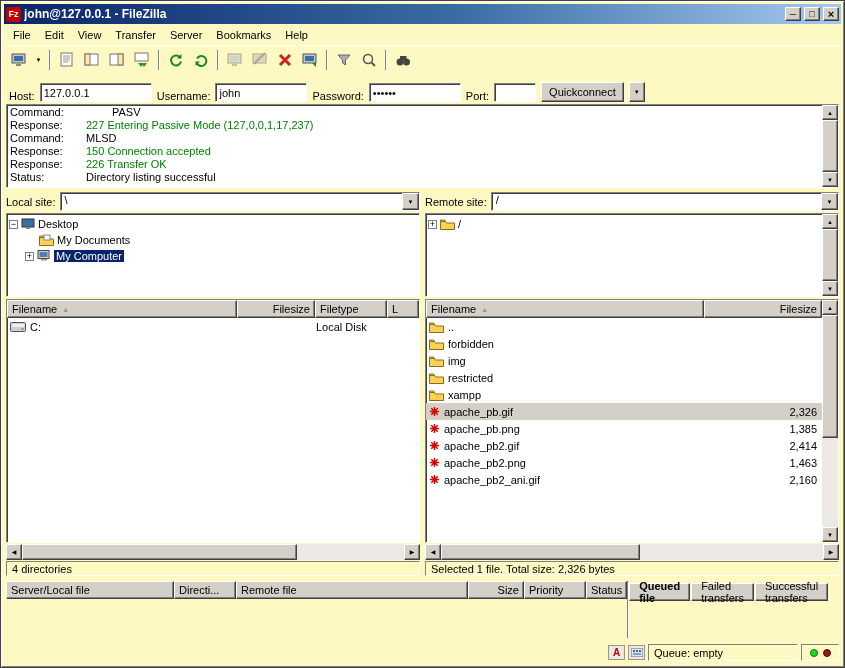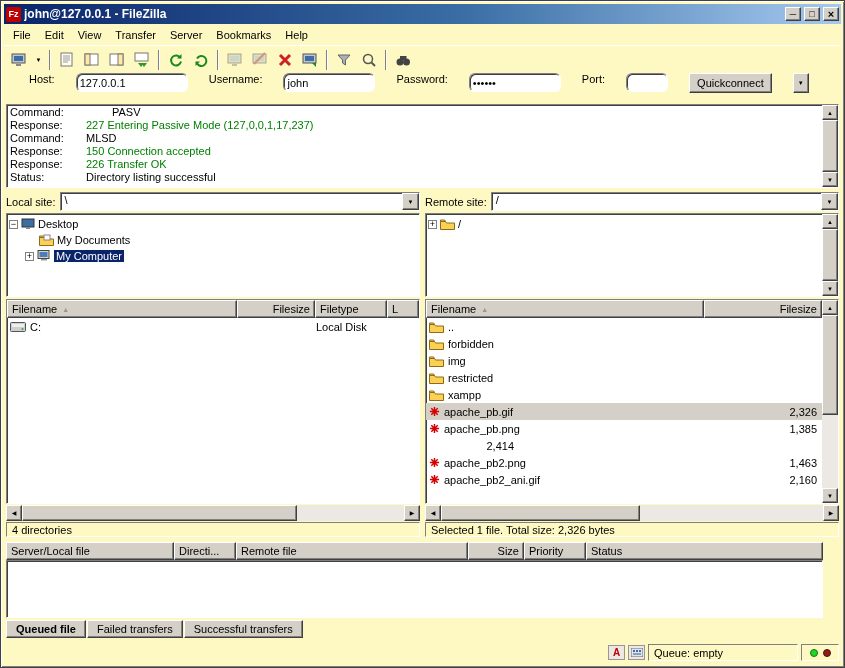--- a/index.html
+++ b/index.html
@@ -31,22 +31,22 @@
   
   .toolbar { height:28px; display:flex; align-items:center; gap:1px; padding:0 3px; border-top:1px solid #fff; }
   .tool { width:24px; height:24px; display:flex; align-items:center; justify-content:center;
           background:none; border:1px solid transparent; padding:0; }
   .tooldrop { width:13px; height:24px; display:flex; align-items:center; justify-content:center;
               background:none; border:1px solid transparent; font-size:6px; padding:0; }
   .sep { width:2px; height:20px; border-left:1px solid #808080; border-right:1px solid #fff; margin:0 3px; }
   .dim { opacity:.5; }
 
   
-  .quickbar { height:29px; display:flex; align-items:flex-start; gap:21px; padding:0 5px;margin-left:20px; }
-  .field { background:#fff; height:19px; padding:1px 3px; font-size:11px;border-radius:6px; }
+  .quickbar { height:29px; display:flex; align-items:flex-end; gap:5px; padding:0 5px; }
+  .field { background:#fff; height:19px; padding:1px 3px; font-size:11px; }
   .btn { height:20px; padding:0 7px; font-size:11px; cursor:default; }
   .dropbtn { width:16px; height:20px; font-size:6px; padding:0; text-align:center; }
 
   
   .log { height:84px; margin:2px; background:#fff; display:flex; }
   .logbody { flex:1; padding:1px 3px; overflow:hidden; }
   .logrow { display:flex; line-height:13px; white-space:nowrap; }
   .loglabel { width:76px; flex:none; }
 
   
@@ -94,21 +94,21 @@
   .c-size-r { width:90px; text-align:right; padding-right:5px; flex:none; }
   .w-fn-l { width:230px; flex:none; } .w-fs-l { width:78px; flex:none; } .w-ft-l { width:72px; flex:none; }
   .w-last { flex:1; min-width:0; }
   .w-fn-r { width:278px; flex:none; } .w-fs-r { flex:1; min-width:0; }
 
   .statusrow { height:19px; display:flex; gap:5px; padding:0 2px; margin-top:1px; }
   .statuscell { flex:1; height:15px; padding:1px 5px; border:1px solid; border-color:#808080 #fff #fff #808080;
                 white-space:nowrap; overflow:hidden; }
 
   
-  .queue { margin:1px 18px 0 2px; display:flex; flex-direction:column;justify-content:flex-end; }
+  .queue { margin:1px 18px 0 2px; display:flex; flex-direction:row; }
   .qhead { height:18px; display:flex; }
   .w-q1{width:168px;flex:none;} .w-q2{width:62px;flex:none;} .w-q3{width:232px;flex:none;}
   .w-q4{width:56px;flex:none;} .w-q5{width:62px;flex:none;} .w-q6{flex:1;min-width:0;}
   .qbody { height:58px; background:#fff; }
   .qtabs { height:21px; display:flex; gap:1px; padding-top:2px; }
   .qtab { height:18px; display:flex; align-items:center; padding:0 9px; font-size:11px; cursor:default; }
   .qtab.active { font-weight:bold; }
 
   
   .statusbar { height:23px; display:flex; align-items:center; gap:3px; padding:0 2px; margin-top:2px; }
@@ -505,20 +505,28 @@
                   <span class="icon">
                     <svg width="11" height="11" viewBox="0 0 12 12">
                       <path d="M6 1v10M1 6h10M2.5 2.5l7 7M9.5 2.5l-7 7" stroke="#d40000" stroke-width="1.6"></path>
                     </svg>
                   </span>
                   <span>apache_pb.png</span>
                 </span>
               <span class="c-size-r">1,385</span>
             </div>
             <div class="row">
+              <span class="c-name-r">
+                  <span class="icon">
+                    <svg width="11" height="11" viewBox="0 0 12 12">
+                      <path d="M6 1v10M1 6h10M2.5 2.5l7 7M9.5 2.5l-7 7" stroke="#d40000" stroke-width="1.6"></path>
+                    </svg>
+                  </span>
+                  <span>apache_pb2.gif</span>
+                </span>
               <span class="c-size-r">2,414</span>
             </div>
             <div class="row">
               <span class="c-name-r">
                   <span class="icon">
                     <svg width="11" height="11" viewBox="0 0 12 12">
                       <path d="M6 1v10M1 6h10M2.5 2.5l7 7M9.5 2.5l-7 7" stroke="#d40000" stroke-width="1.6"></path>
                     </svg>
                   </span>
                   <span>apache_pb2.png</span>

